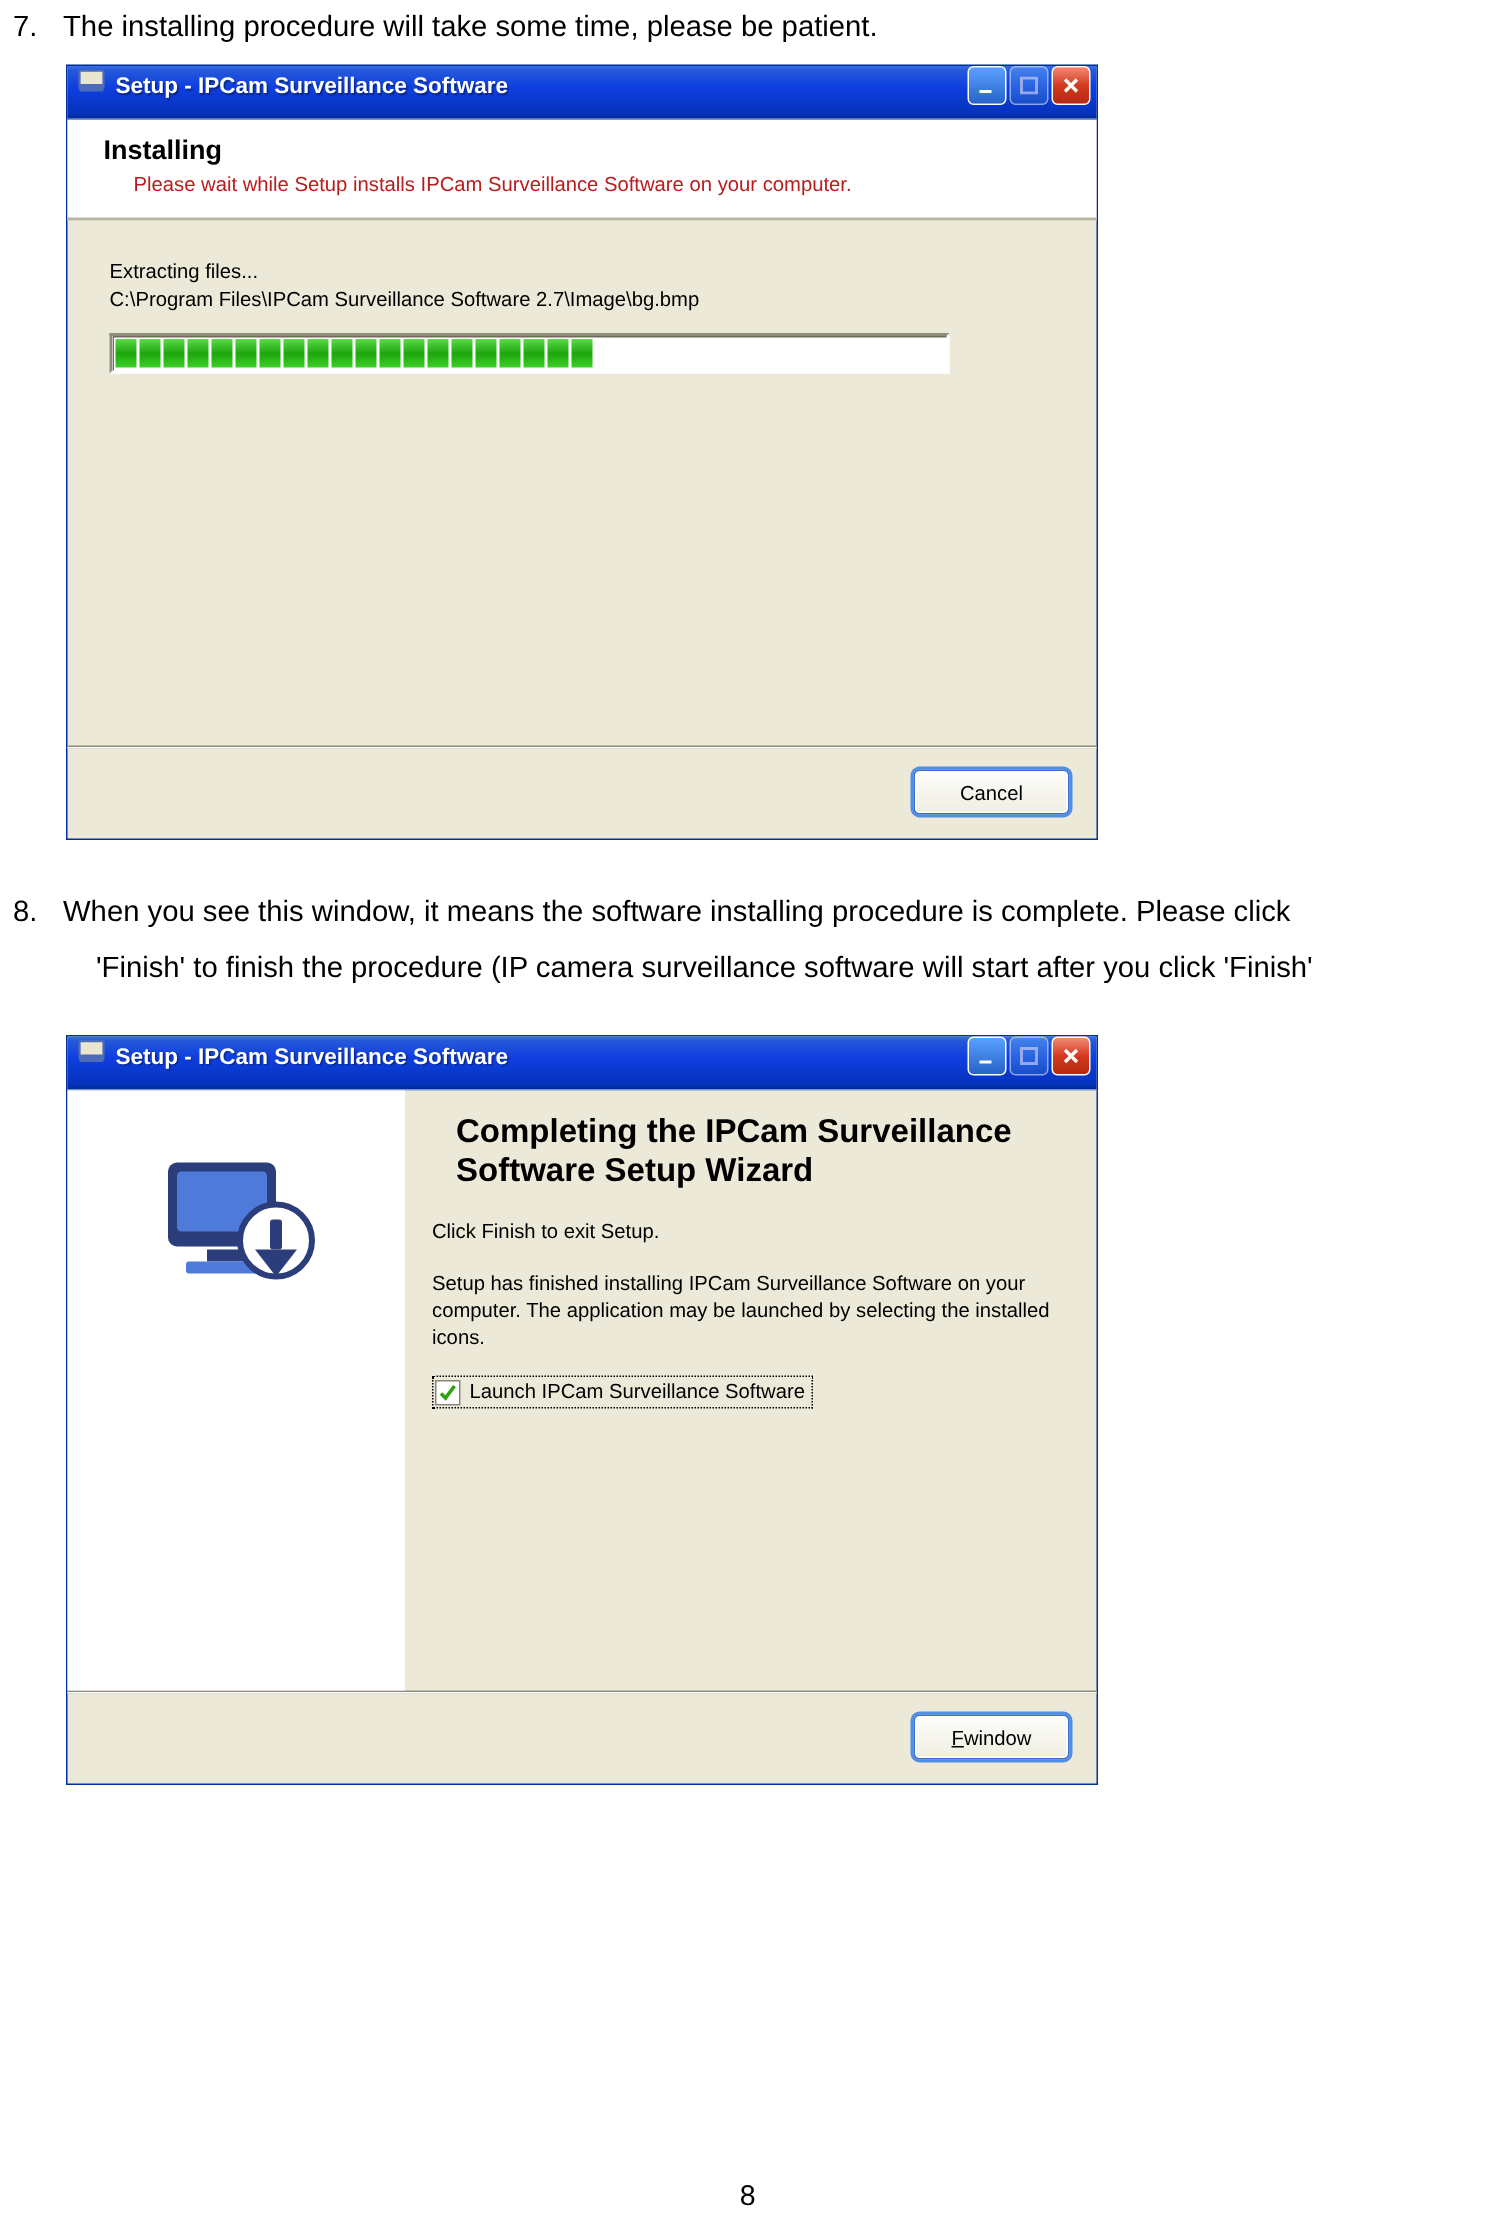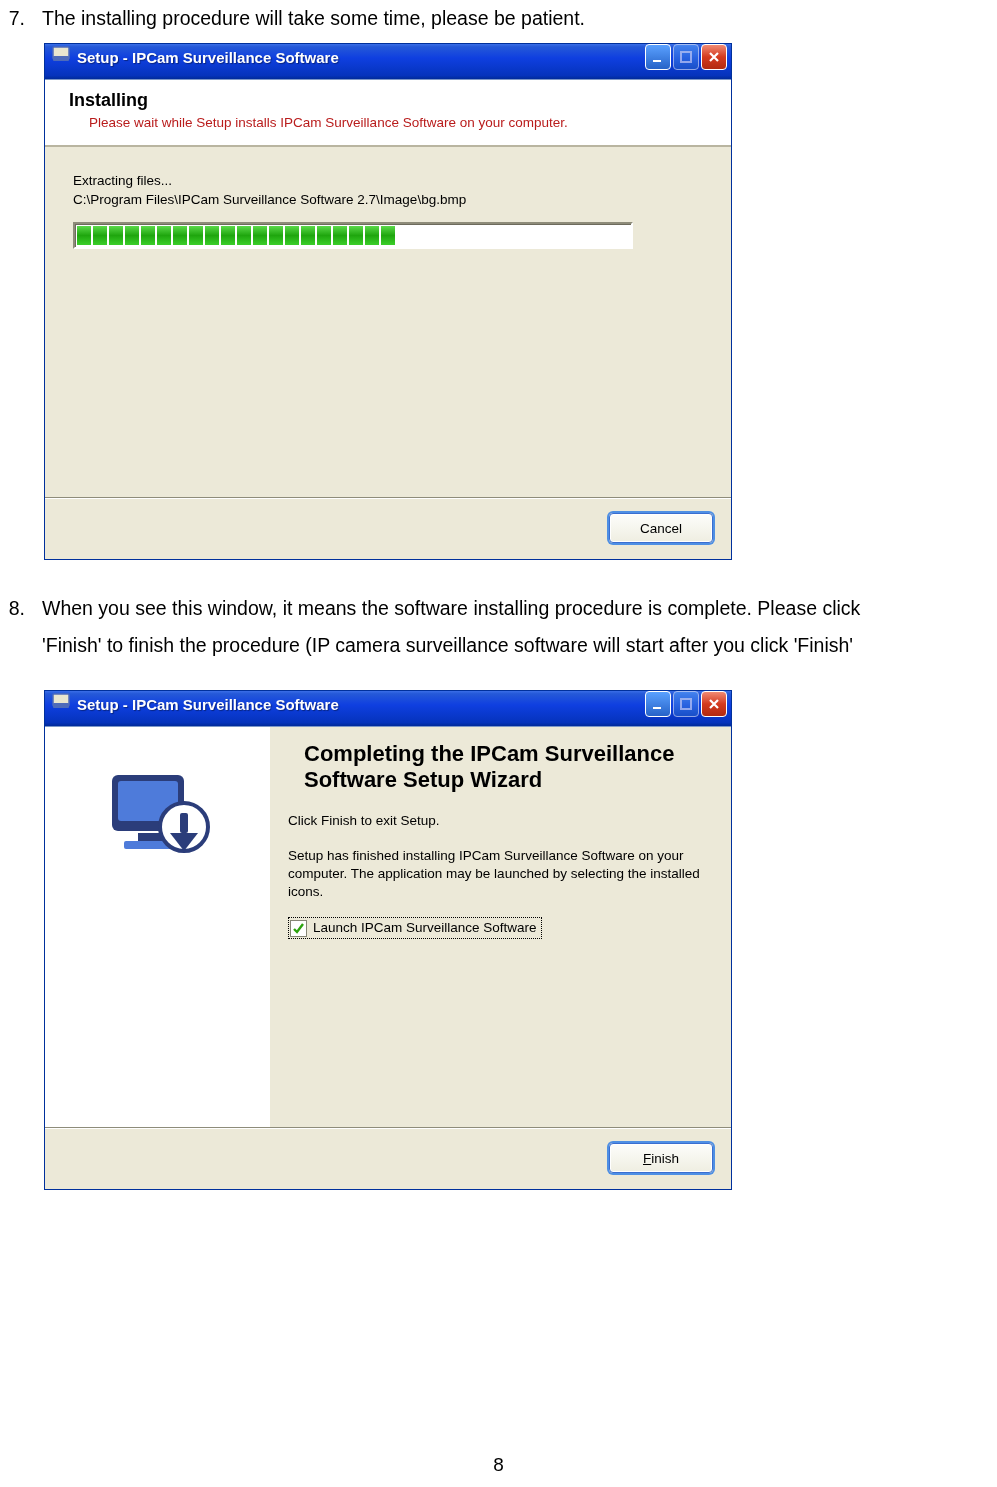--- a/index.html
+++ b/index.html
@@ -29,21 +29,21 @@
     width: 30px;
     flex-shrink: 0;
     text-align: right;
     padding-right: 5px;
   }
   .step-body {
     flex: 1;
     padding-left: 12px;
   }
   .step-indent {
-    padding-left: 42px;
+    padding-left: 64px;
   }
 
   
   .xp-window {
     width: 688px;
     margin-left: 44px;
     border: 1px solid #00309c;
     background: #ece9d8;
     font-family: Tahoma, Arial, sans-serif;
     margin-top: 6px;
@@ -363,21 +363,21 @@
                     <path d="M2 7 L5 10 L11 2" fill="none" stroke="#2da30f" stroke-width="2.4"></path>
                   </svg>
               </div>
               <span><span class="ul">L</span><span>aunch IPCam Surveillance Software</span></span>
             </div>
           </div>
         </div>
         <div class="xp-divider"></div>
         <div class="xp-footer">
           <div class="xp-std-btn focused">
-            <span><span class="ul">F</span><span>inish</span></span>
+            <span><span class="ul">F</span><span>window</span></span>
           </div>
         </div>
       </div>
     </div>
   </div>
 
   <div class="page-num">8</div>
 
 </div>
 

